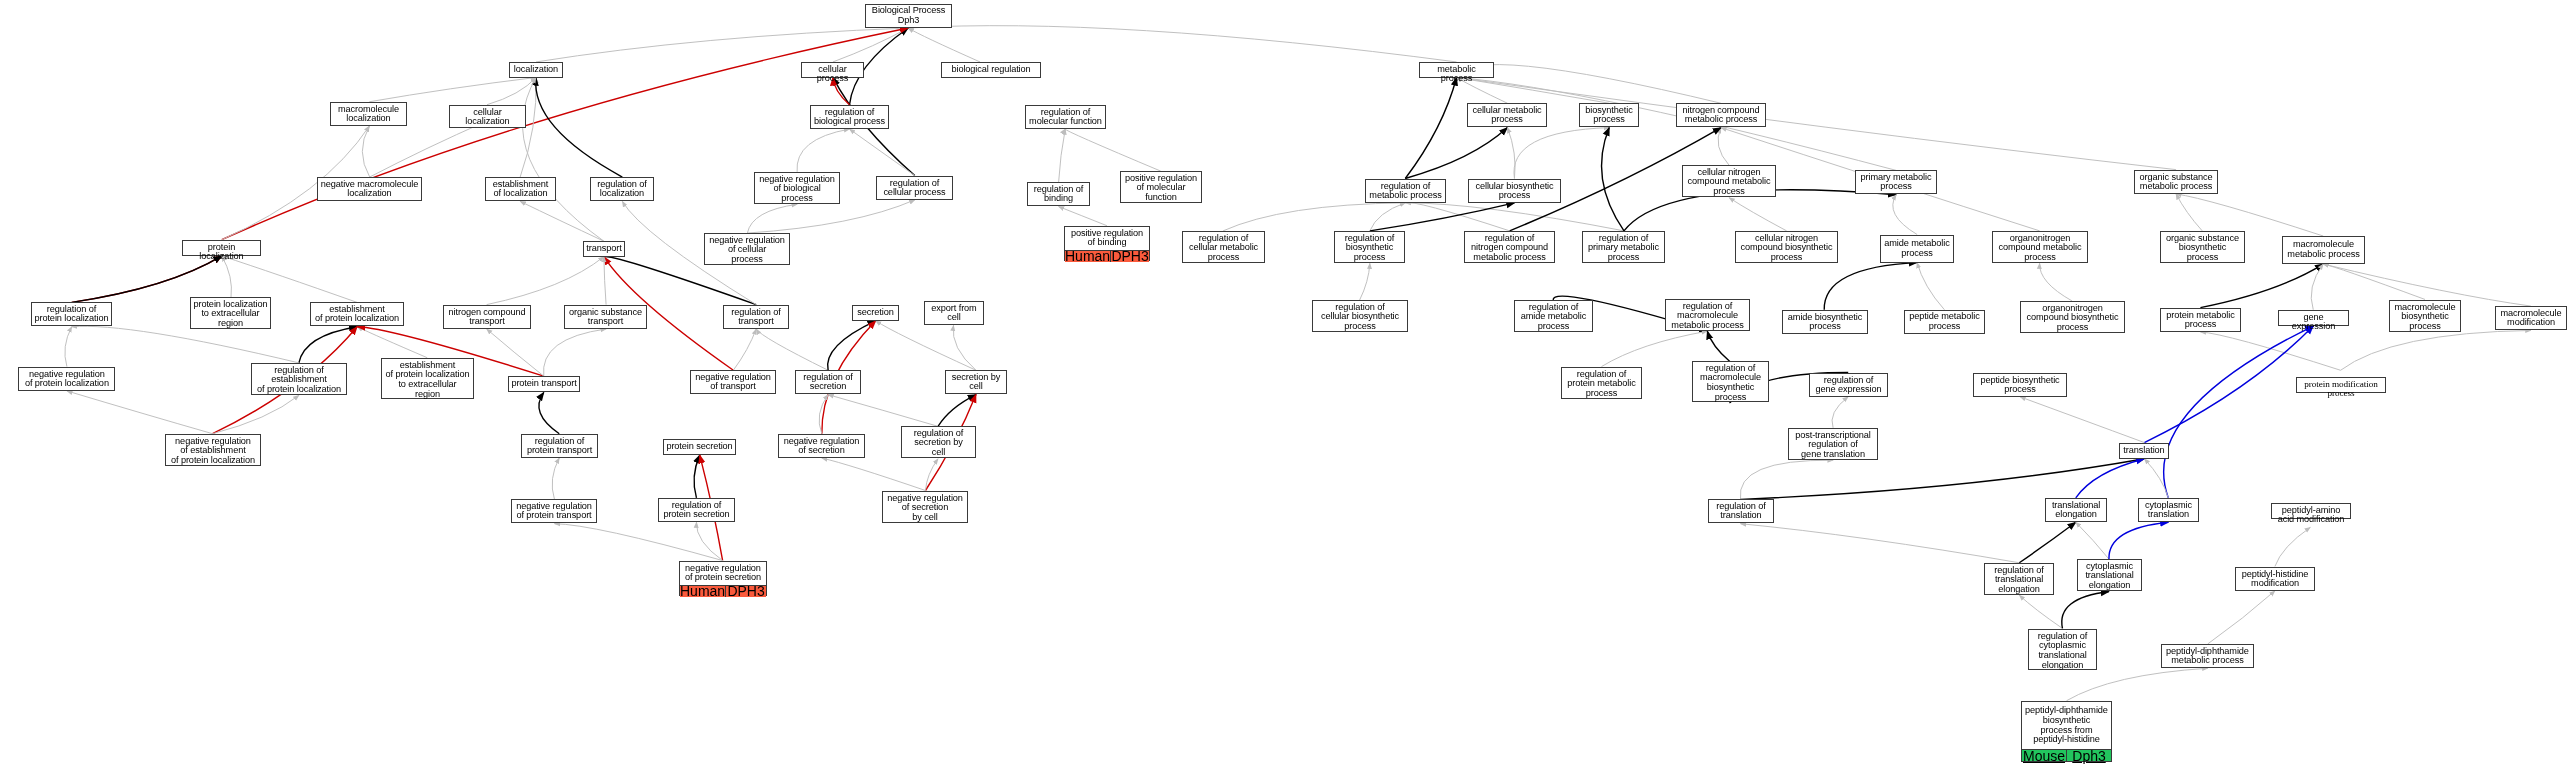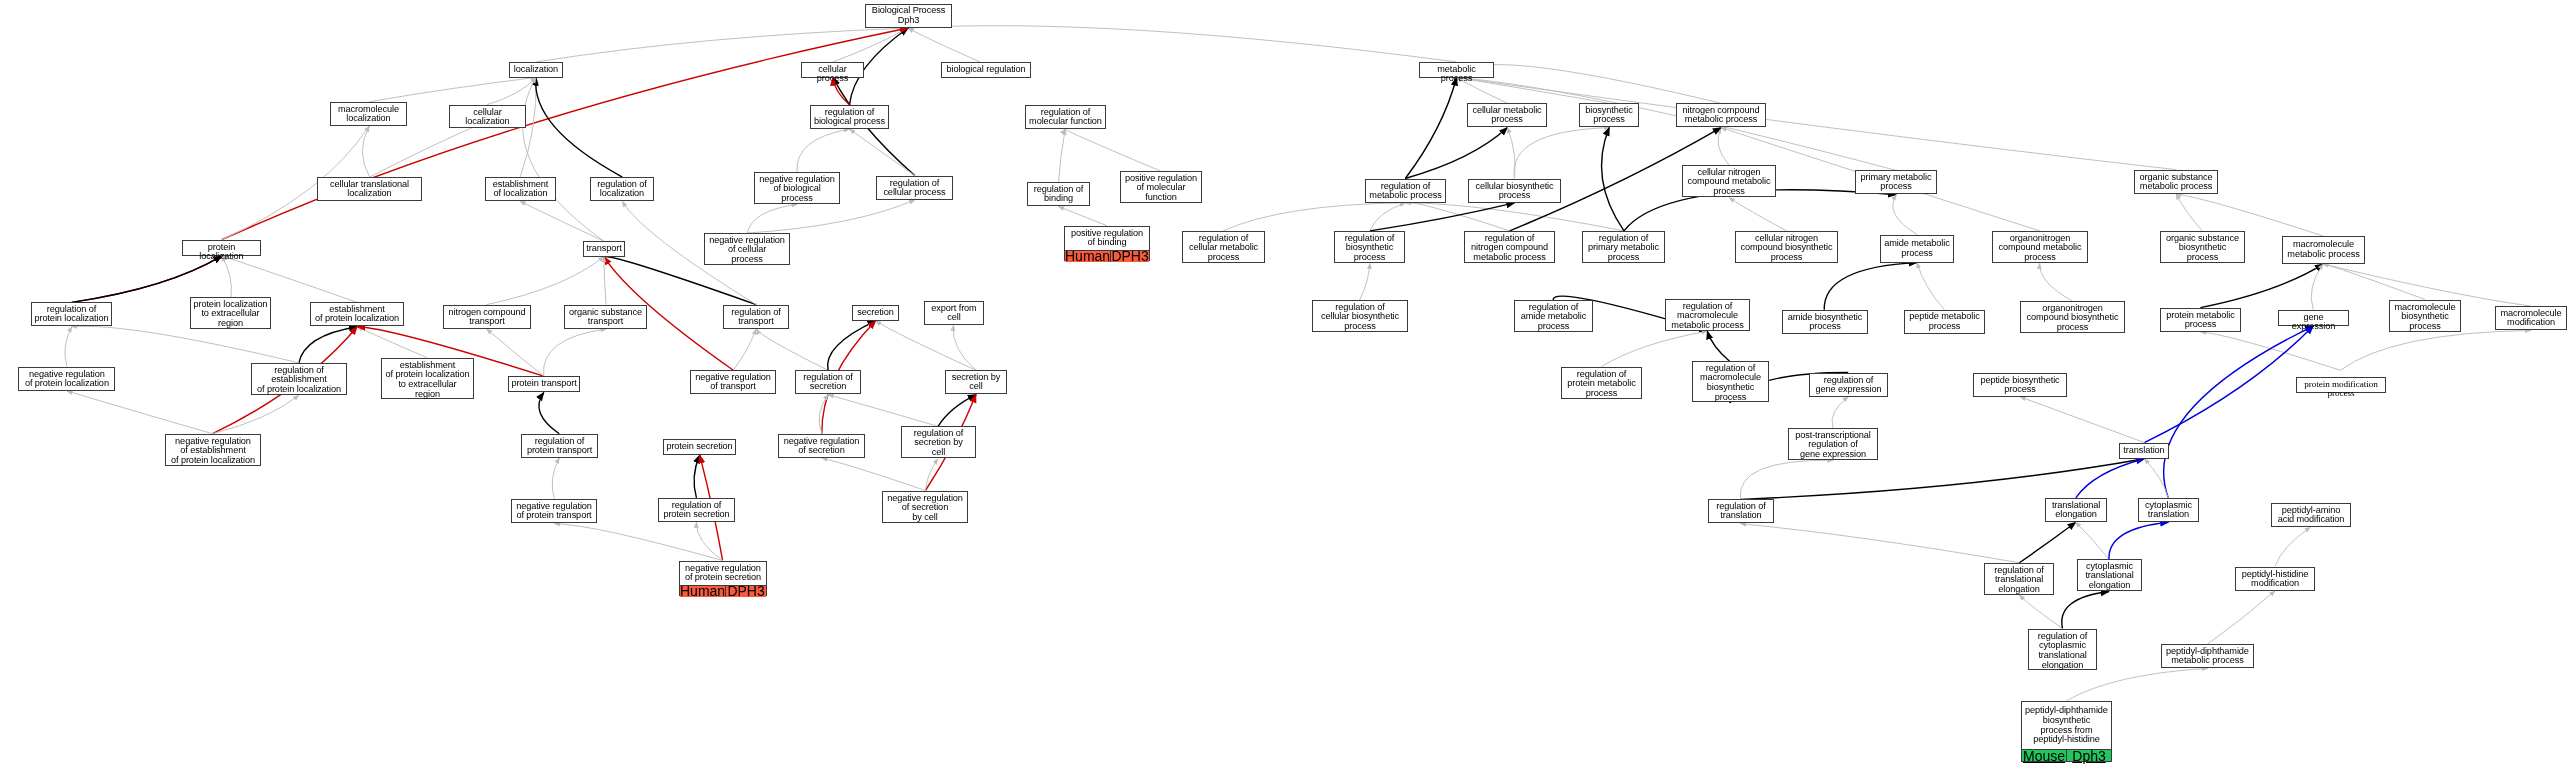--- a/index.html
+++ b/index.html
@@ -159,21 +159,21 @@
       <div class="node" style="left: 865px; top: 3.7px; width: 87px; height: 24px;">
         <div class="lbl">Biological Process
 Dph3</div>
       </div>
       <div class="node" style="left: 509px; top: 62px; width: 54px; height: 15.5px;">
         <div class="lbl">localization</div>
       </div>
       <div class="node" style="left: 801px; top: 62px; width: 63px; height: 15.5px;">
         <div class="lbl">cellular process</div>
       </div>
-      <div class="node" style="left: 941px; top: 62px; width: 90px; height: 15.5px; align-items: center;">
+      <div class="node" style="left: 941px; top: 62px; width: 100px; height: 15.5px; align-items: center;">
         <div class="lbl">biological regulation</div>
       </div>
       <div class="node" style="left: 1419px; top: 62px; width: 75px; height: 15.5px;">
         <div class="lbl">metabolic process</div>
       </div>
       <div class="node" style="left: 330px; top: 102px; width: 77px; height: 24px;">
         <div class="lbl">macromolecule
 localization</div>
       </div>
       <div class="node" style="left: 449px; top: 105px; width: 77px; height: 23px;">
@@ -193,21 +193,21 @@
       </div>
       <div class="node" style="left: 810px; top: 105px; width: 79px; height: 24px;">
         <div class="lbl">regulation of
 biological process</div>
       </div>
       <div class="node" style="left: 1025px; top: 105px; width: 81px; height: 24px;">
         <div class="lbl">regulation of
 molecular function</div>
       </div>
       <div class="node" style="left: 317px; top: 177px; width: 105px; height: 24px;">
-        <div class="lbl">cellular translational
+        <div class="lbl">negative macromolecule
 localization</div>
       </div>
       <div class="node" style="left: 485px; top: 177px; width: 71px; height: 24px;">
         <div class="lbl">establishment
 of localization</div>
       </div>
       <div class="node" style="left: 590px; top: 177px; width: 64px; height: 24px;">
         <div class="lbl">regulation of
 localization</div>
       </div>
@@ -461,21 +461,21 @@
         <div class="lbl">regulation of
 secretion by
 cell</div>
       </div>
       <div class="node" style="left: 2119px; top: 443px; width: 50px; height: 16px;">
         <div class="lbl">translation</div>
       </div>
       <div class="node" style="left: 1788px; top: 428px; width: 90px; height: 32px;">
         <div class="lbl">post-transcriptional
 regulation of
-gene expression</div>
+gene translation</div>
       </div>
       <div class="node" style="left: 511px; top: 499px; width: 86px; height: 24px;">
         <div class="lbl">negative regulation
 of protein transport</div>
       </div>
       <div class="node" style="left: 658px; top: 498px; width: 77px; height: 24px;">
         <div class="lbl">regulation of
 protein secretion</div>
       </div>
       <div class="node" style="left: 882px; top: 491px; width: 86px; height: 32px;">
@@ -488,21 +488,21 @@
 translation</div>
       </div>
       <div class="node" style="left: 2045px; top: 498px; width: 62px; height: 24px;">
         <div class="lbl">translational
 elongation</div>
       </div>
       <div class="node" style="left: 2138px; top: 498px; width: 61px; height: 24px;">
         <div class="lbl">cytoplasmic
 translation</div>
       </div>
-      <div class="node" style="left: 2271px; top: 503px; width: 80px; height: 24px;">
+      <div class="node" style="left: 2271px; top: 503px; width: 80px; height: 16px;">
         <div class="lbl">peptidyl-amino
 acid modification</div>
       </div>
       <div class="node" style="left: 1984px; top: 563px; width: 70px; height: 32px;">
         <div class="lbl">regulation of
 translational
 elongation</div>
       </div>
       <div class="node" style="left: 2077px; top: 559px; width: 65px; height: 32px;">
         <div class="lbl">cytoplasmic

